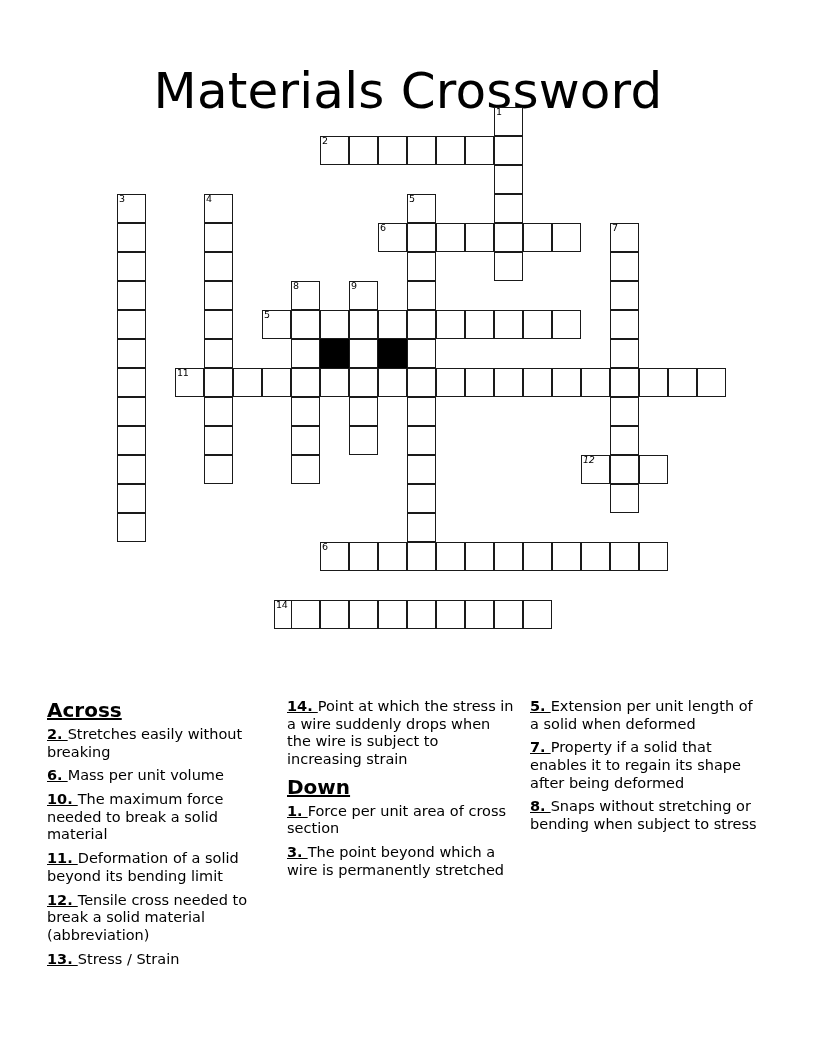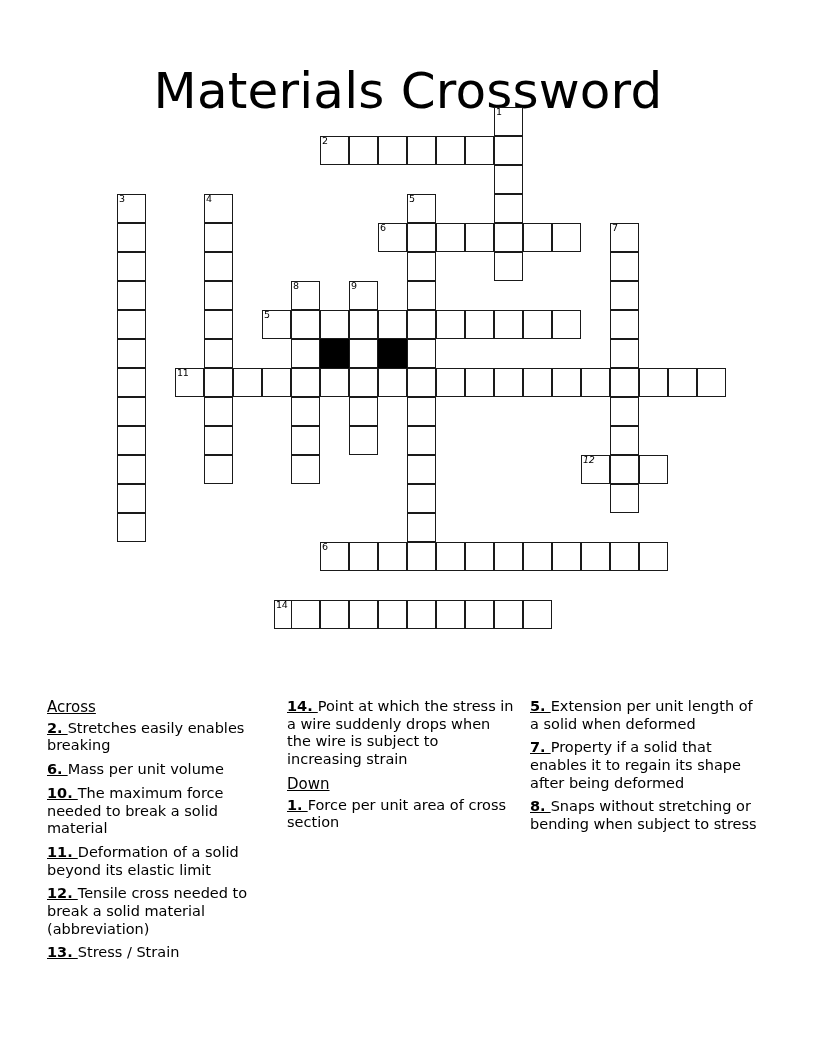--- a/index.html
+++ b/index.html
@@ -80,22 +80,22 @@
     gap: 0px;
   }
   .clue-col {
     width: 240px;
     padding-right: 13px;
   }
   .clue-col:nth-child(2) { width: 243px; }
   .clue-col:nth-child(3) { width: 240px; }
 
   .clue-heading {
-    font-size: 15px;
-    font-weight: normal;
+    font-size: 20px;
+    font-weight: bold;
     text-decoration: underline;
     margin: 0 0 3px 0;
     line-height: 1.25;
   }
   .clue {
     font-size: 14.5px;
     line-height: 1.22;
     margin: 0 0 6px 0;
   }
   .clue .cnum {
@@ -260,31 +260,32 @@
       <div class="cell" style="left: 465px; top: 600px;"></div>
       <div class="cell" style="left: 494px; top: 600px;"></div>
       <div class="cell" style="left: 523px; top: 600px;"></div>
       <div class="cell block" style="left: 320px; top: 339px;"></div>
       <div class="cell block" style="left: 378px; top: 339px;"></div>
     </div>
 
   <div id="clues">
     <div class="clue-col">
         <div class="clue-heading">Across</div>
-        <p class="clue"><span class="cnum">2. </span><span>Stretches easily enables breaking</span></p>
+        <p class="clue"><span class="cnum">2. </span><span>Stretches easily without breaking</span></p>
         <p class="clue"><span class="cnum">6. </span><span>Mass per unit volume</span></p>
         <p class="clue"><span class="cnum">10. </span><span>The maximum force needed to break a solid material</span></p>
-        <p class="clue"><span class="cnum">11. </span><span>Deformation of a solid beyond its elastic limit</span></p>
+        <p class="clue"><span class="cnum">11. </span><span>Deformation of a solid beyond its bending limit</span></p>
         <p class="clue"><span class="cnum">12. </span><span>Tensile cross needed to break a solid material (abbreviation)</span></p>
         <p class="clue"><span class="cnum">13. </span><span>Stress / Strain</span></p>
       </div>
     <div class="clue-col">
         <p class="clue"><span class="cnum">14. </span><span>Point at which the stress in a wire suddenly drops when the wire is subject to increasing strain</span></p>
         <div class="clue-heading">Down</div>
         <p class="clue"><span class="cnum">1. </span><span>Force per unit area of cross section</span></p>
+        <p class="clue"><span class="cnum">3. </span><span>The point beyond which a wire is permanently stretched</span></p>
       </div>
     <div class="clue-col">
         <p class="clue"><span class="cnum">5. </span><span>Extension per unit length of a solid when deformed</span></p>
         <p class="clue"><span class="cnum">7. </span><span>Property if a solid that enables it to regain its shape after being deformed</span></p>
         <p class="clue"><span class="cnum">8. </span><span>Snaps without stretching or bending when subject to stress</span></p>
       </div>
   </div>
 
 </div>
 

